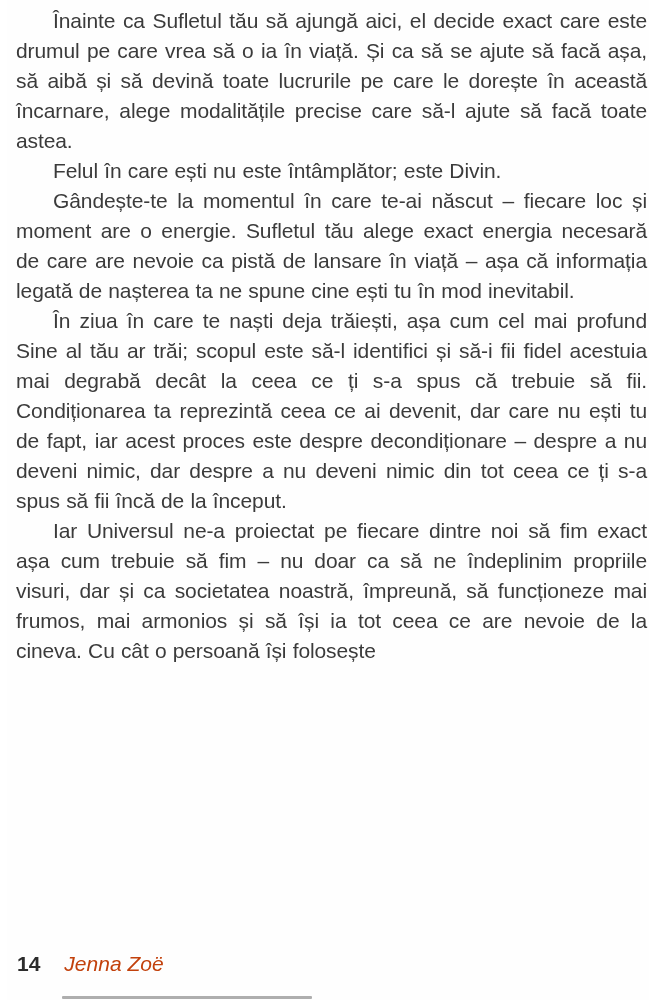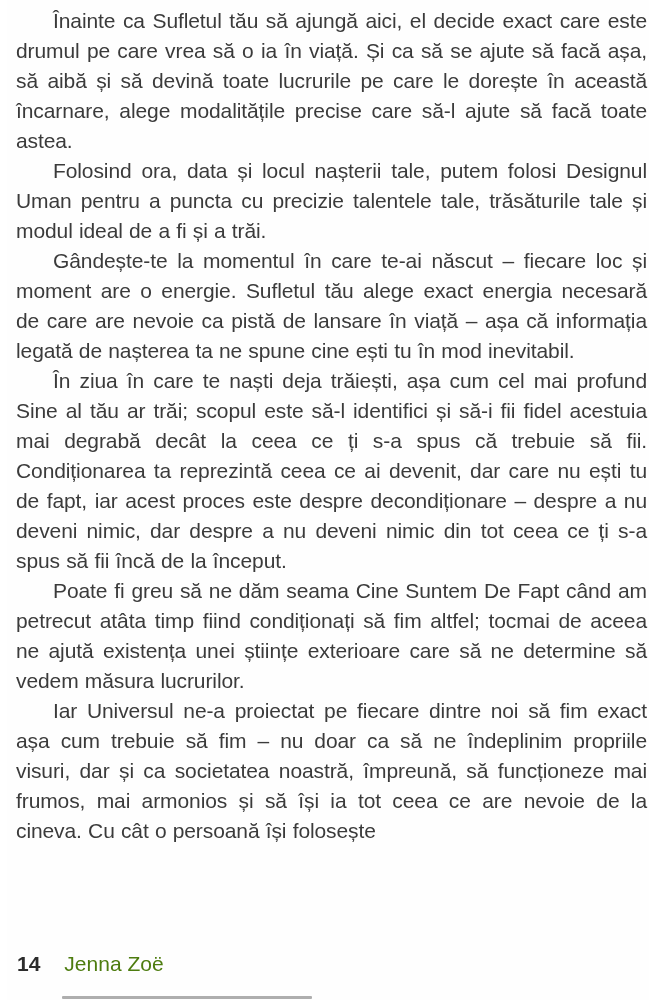--- a/index.html
+++ b/index.html
@@ -48,42 +48,42 @@
     font-size: 21px;
     color: #343434;
   }
   .page-footer .page-num {
     font-weight: 700;
     color: #2c2c2c;
   }
   .page-footer .author {
     margin-left: 24px;
     font-weight: 400;
-    color: #4d7c0f;
+    color: #c2410c;
+    font-style: italic;
   }
   .scan-artifact {
     position: absolute;
     left: 55px;
     top: 996px;
     width: 250px;
     height: 3px;
     background: #aeaeae;
     border-radius: 1px;
   }
 </style>
 </head>
 <body>
 
 <div class="book-page">
   <div class="body-text">
     <p>Înainte ca Sufletul tău să ajungă aici, el decide exact care este drumul pe care vrea să o ia în viață. Și ca să se ajute să facă așa, să aibă și să devină toate lucrurile pe care le dorește în această încarnare, alege modalitățile precise care să-l ajute să facă toate astea.</p>
-    <p>Folosind ora, data și locul nașterii tale, putem folosi Designul Uman pentru a puncta cu precizie talentele tale, trăsăturile tale și modul ideal de a fi și a trăi.</p>
+    <p>Felul în care ești nu este întâmplător; este Divin.</p>
     <p>Gândește-te la momentul în care te-ai născut – fiecare loc și moment are o energie. Sufletul tău alege exact energia necesară de care are nevoie ca pistă de lansare în viață – așa că informația legată de nașterea ta ne spune cine ești tu în mod inevitabil.</p>
     <p><span>În ziua în care te naști deja trăiești, așa cum cel mai profund Sine al tău ar trăi; scopul este să-l identifici și să-i fii fidel </span><span class="italic">acestuia</span><span> mai degrabă decât la ceea ce ți s-a spus că trebuie să fii. Condiționarea ta reprezintă ceea ce ai devenit, dar care nu ești tu de fapt, iar acest proces este despre decondiționare – despre a nu deveni nimic, dar despre a nu deveni nimic din tot ceea ce ți s-a spus să fii încă de la început.</span></p>
-    <p>Poate fi greu să ne dăm seama Cine Suntem De Fapt când am petrecut atâta timp fiind condiționați să fim altfel; tocmai de aceea ne ajută existența unei științe exterioare care să ne determine să vedem măsura lucrurilor.</p>
     <p>Iar Universul ne-a proiectat pe fiecare dintre noi să fim exact așa cum trebuie să fim – nu doar ca să ne îndeplinim propriile visuri, dar și ca societatea noastră, împreună, să funcționeze mai frumos, mai armonios și să își ia tot ceea ce are nevoie de la cineva. Cu cât o persoană își folosește</p>
   </div>
 
   <div class="page-footer">
     <span class="page-num">14</span>
     <span class="author">Jenna Zoë</span>
   </div>
 
   <div class="scan-artifact"></div>
 </div>

